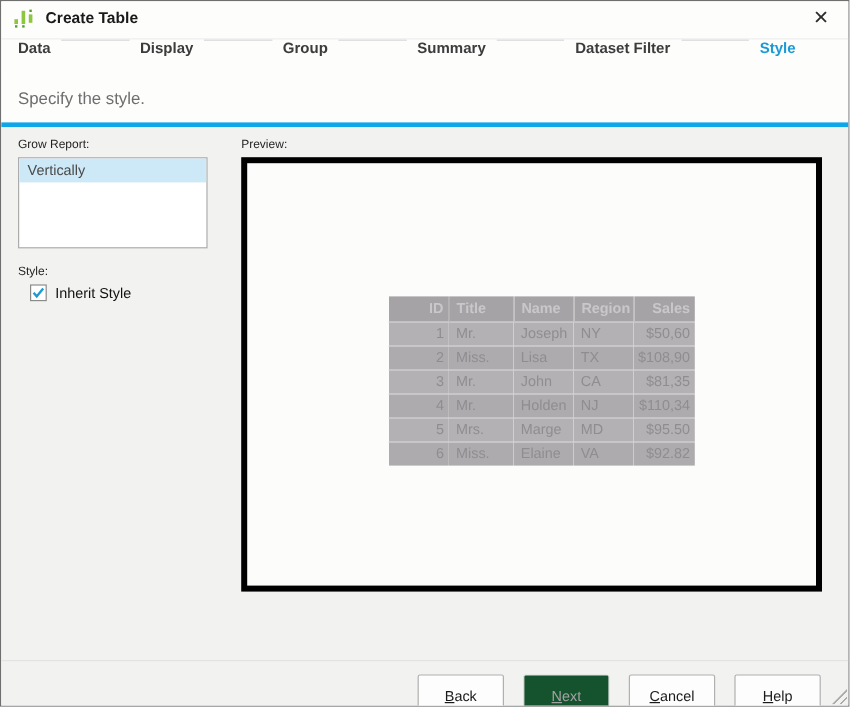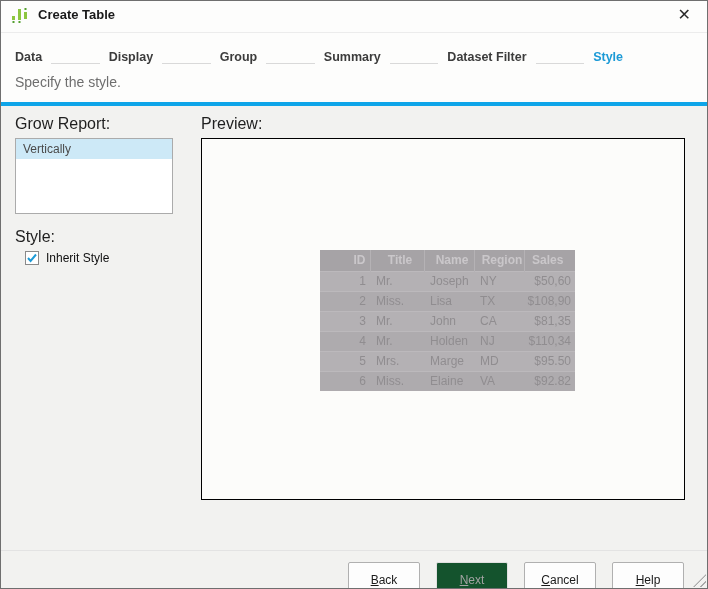--- a/index.html
+++ b/index.html
@@ -28,22 +28,22 @@
   .title { font-size:13px; font-weight:bold; color:#1a1a1a; }
   .close {
     margin-left:auto;
     font-size:16px; line-height:16px; color:#2b2b2b;
     cursor:pointer; padding:2px 4px;
     font-family:"DejaVu Sans", sans-serif;
   }
   
   .steps {
     height:31px;
-    display:flex; align-items:flex-end;
-    padding:0 84px 0 14px;
+    display:flex; align-items:flex-start;
+    padding:0 44px 0 14px;
     background:#fdfdfc;
   }
   .step {
     font-size:12.5px; font-weight:bold; color:#3c3c3c;
     white-space:nowrap; cursor:default;
   }
   .step.active { color:var(--accent,#1c9ad6); }
   .connector {
     flex:1 1 auto; height:1px; background:#d9d9d9;
     margin:0 9px;
@@ -57,21 +57,21 @@
   }
   
   .body {
     display:flex;
     background:#f2f2f0;
     height:444px;
     padding:9px 0 0 14px;
   }
   .left-col { width:158px; flex:0 0 158px; }
   .right-col { margin-left:28px; width:484px; flex:0 0 484px; }
-  .field-label { font-size:16px; color:#1f1f1f; margin-bottom:5px; }
+  .field-label { font-size:10px; color:#1f1f1f; margin-bottom:5px; }
   .listbox {
     background:#ffffff;
     border:1px solid #ababab;
     width:158px;
     overflow:hidden;
   }
   .listbox.grow { height:76px; }
   .listbox.styles { height:270px; margin-bottom:16px; }
   .list-item {
     font-size:12px; color:#4a4a4a;
@@ -92,34 +92,34 @@
     display:inline-flex; align-items:center; justify-content:center;
     margin-right:7px;
   }
   .cb svg { display:block; }
   .checkbox-label { font-size:12px; color:#111; }
   
   .preview-box {
     position:relative;
     width:484px; height:362px;
     background:#fcfcfa;
-    border:1px solid #000000;
+    border:5px solid #000000;
   }
   .ptable {
     position:absolute; left:118px; top:111px;
     width:255px;
     border-collapse:collapse;
     table-layout:fixed;
     font-size:12px;
   }
   .ptable th {
     background:#a6a3a6; color:#cac7ca; font-weight:bold;
     height:21px; white-space:nowrap; overflow:hidden;
   }
-  .ptable th + th { border-left:1px solid #b5b2b5;text-align:center; }
+  .ptable th + th { border-left:1px solid #b5b2b5; }
   .ptable td {
     color:#908d90; height:20px; white-space:nowrap; overflow:hidden;
   }
   .ptable tbody tr { border-top:1px solid #bcb9bc; }
   .ptable tbody tr:nth-child(odd)  td { background:#b4b1b4; }
   .ptable tbody tr:nth-child(even) td { background:#aeabae; }
   .al { text-align:left; padding-left:6px; }
   .ar { text-align:right; padding-right:4px; }
   .col-id{width:50px}.col-title{width:54px}.col-name{width:50px}.col-region{width:50px}.col-sales{width:51px}
   

